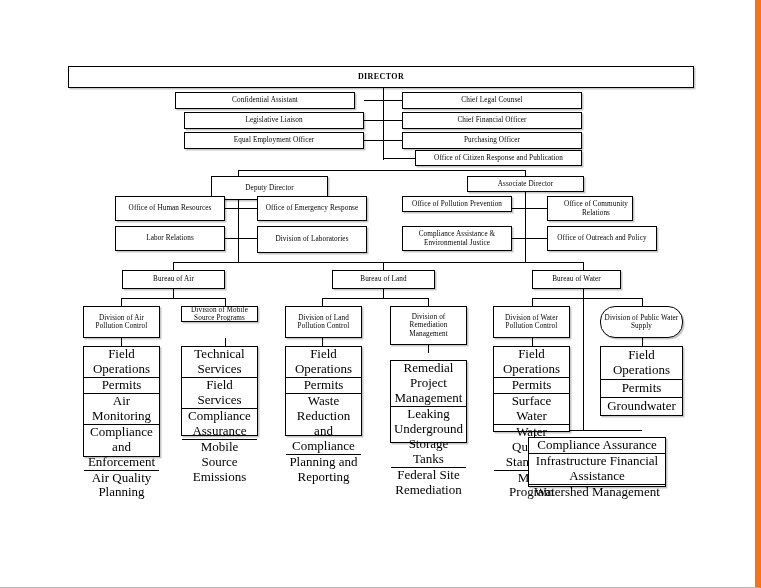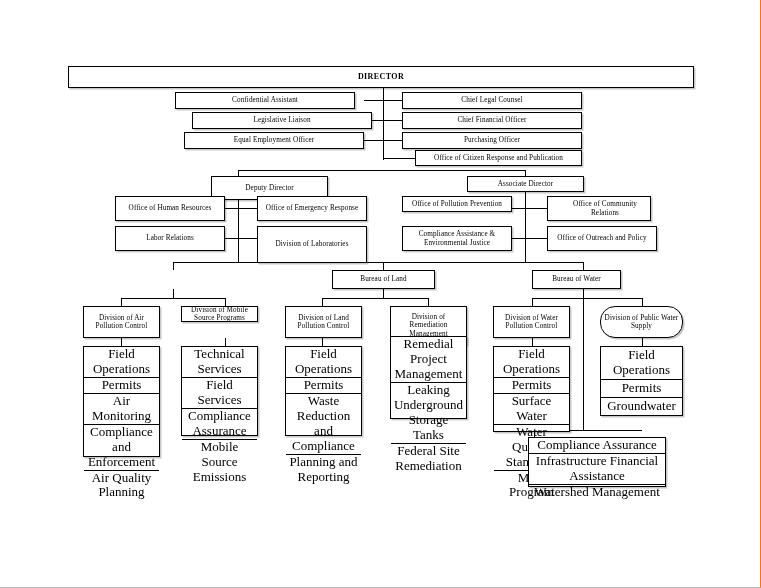--- a/index.html
+++ b/index.html
@@ -13,21 +13,21 @@
     font-family: "Liberation Serif", "DejaVu Serif", serif;
     position: relative;
     overflow: hidden;
   }
   #page {
     position: absolute;
     left: 0; top: 0;
     width: 761px;
     height: 588px;
     background: #ffffff;
-    border-right: 1px solid #f97316;
+    border-right: 6px solid #f97316;
     border-bottom: 1px solid #b8b8b8;
     box-sizing: border-box;
   }
   #chart {
     position: absolute;
     left: 0; top: 0;
     width: 761px;
     height: 588px;
   }
   
@@ -152,21 +152,21 @@
     <div class="line hline" style="left:534px; top:430px; width:108px;"></div>
     <div class="line vline" style="left:534px; top:430px; height:7px;"></div>
 
     <div class="node director" style="left:68px; top:66px; width:626px; height:22px;">
       <span>DIRECTOR</span>
     </div>
 
     <div class="node" style="left:175px; top:92px; width:180px; height:17px;">
       <span>Confidential Assistant</span>
     </div>
-    <div class="node" style="left:192px; top:112px; width:180px; height:17px;">
+    <div class="node" style="left:184px; top:112px; width:180px; height:17px;">
       <span>Legislative Liaison</span>
     </div>
     <div class="node" style="left:184px; top:132px; width:180px; height:17px;">
       <span>Equal Employment Officer</span>
     </div>
 
     <div class="node" style="left:402px; top:92px; width:180px; height:17px;">
       <span>Chief Legal Counsel</span>
     </div>
     <div class="node" style="left:402px; top:112px; width:180px; height:17px;">
@@ -184,40 +184,43 @@
     </div>
     <div class="node" style="left:115px; top:196px; width:110px; height:25px;">
       <span>Office of Human Resources</span>
     </div>
     <div class="node" style="left:115px; top:226px; width:110px; height:25px;">
       <span>Labor Relations</span>
     </div>
     <div class="node" style="left:257px; top:196px; width:110px; height:25px;">
       <span>Office of Emergency Response</span>
     </div>
-    <div class="node" style="left:257px; top:226px; width:110px; height:37px;">
+    <div class="node" style="left:257px; top:226px; width:110px; height:27px;">
       <span>Division of Laboratories</span>
     </div>
 
     <div class="node" style="left:467px; top:176px; width:117px; height:16px;">
       <span>Associate Director</span>
     </div>
     <div class="node" style="left:402px; top:196px; width:110px; height:16px;">
       <span>Office of Pollution Prevention</span>
     </div>
     <div class="node" style="left:402px; top:226px; width:110px; height:25px;">
       <span>Compliance Assistance &amp; Environmental Justice</span>
     </div>
-    <div class="node" style="left:547px; top:196px; width:104px; height:25px;padding-left:14px;">
+    <div class="node" style="left:547px; top:196px; width:86px; height:25px;padding-left:14px;">
       <span>Office of Community Relations</span>
     </div>
     <div class="node" style="left:547px; top:226px; width:110px; height:25px;">
       <span>Office of Outreach and Policy</span>
     </div>
 
+    <div class="node" style="left:122px; top:270px; width:103px; height:19px;">
+      <span>Bureau of Air</span>
+    </div>
     <div class="node" style="left:83px; top:306px; width:77px; height:32px;">
       <span>Division of Air Pollution Control</span>
     </div>
     <div class="stack" style="left:83px; top:346px; width:77px; height:111px;">
       <div class="cell">Field Operations</div>
       <div class="cell">Permits</div>
       <div class="cell">Air Monitoring</div>
       <div class="cell">Compliance and Enforcement</div>
       <div class="cell">Air Quality Planning</div>
     </div>
@@ -239,21 +242,21 @@
     </div>
     <div class="stack" style="left:285px; top:346px; width:77px; height:90px;">
       <div class="cell">Field Operations</div>
       <div class="cell">Permits</div>
       <div class="cell">Waste Reduction and Compliance</div>
       <div class="cell">Planning and Reporting</div>
     </div>
     <div class="node" style="left:390px; top:306px; width:77px; height:39px;">
       <span>Division of Remediation Management</span>
     </div>
-    <div class="stack" style="left:390px; top:336px; width:77px; height:83px;">
+    <div class="stack" style="left:390px; top:360px; width:77px; height:83px;">
       <div class="cell">Remedial Project Management</div>
       <div class="cell">Leaking Underground Storage Tanks</div>
       <div class="cell">Federal Site Remediation</div>
     </div>
 
     <div class="node" style="left:532px; top:270px; width:89px; height:19px;">
       <span>Bureau of Water</span>
     </div>
     <div class="node" style="left:493px; top:306px; width:77px; height:32px;">
       <span>Division of Water Pollution Control</span>

